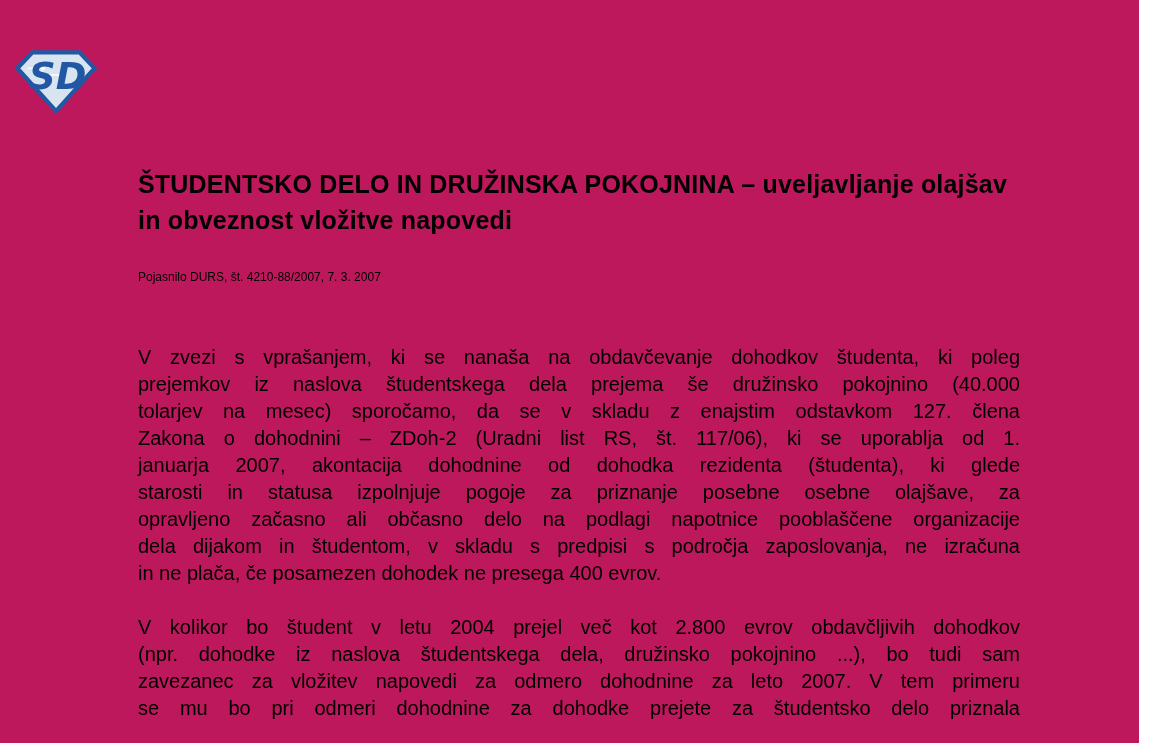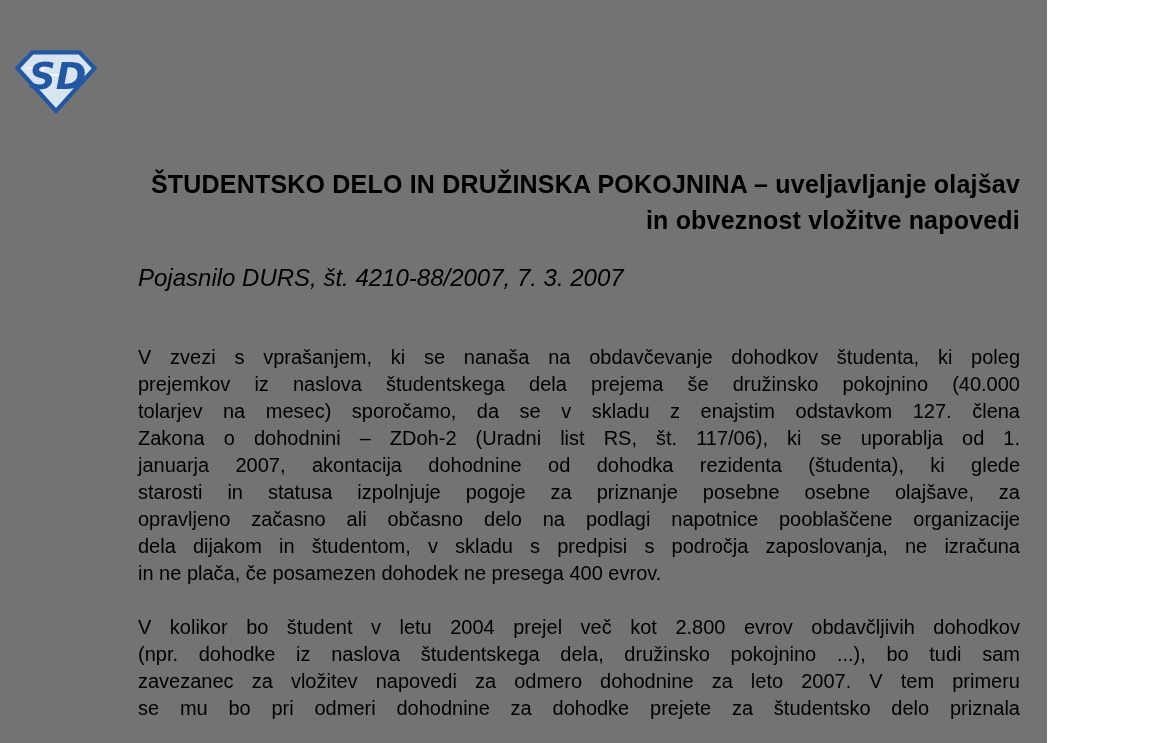--- a/index.html
+++ b/index.html
@@ -1,20 +1,20 @@
 <!DOCTYPE html>
 <html><head>
 <meta charset="utf-8">
 <style>
   html, body { margin: 0; padding: 0; background: #ffffff; }
   .page {
     position: relative;
-    width: 1047px;
+    width: 1139px;
     height: 743px;
-    background: #737373;
+    background: #be185d;
     overflow: hidden;
     color: #000000;
     font-family: "Liberation Sans", sans-serif;
   }
   .logo {
     position: absolute;
     left: 14px;
     top: 46px;
     width: 84px;
     height: 68px;
@@ -23,28 +23,27 @@
     position: absolute;
     left: 138px;
     top: 166px;
     width: 882px;
   }
   .title {
     margin: 0;
     font-size: 25px;
     line-height: 36px;
     font-weight: bold;
-    text-align: right;
+    text-align: left;
     letter-spacing: 0.2px;
   }
   .reference {
     margin: 26px 0 0 0;
-    font-size: 24px;
+    font-size: 12px;
     line-height: 27px;
-    font-style: italic;
   }
   .para {
     margin: 53px 0 0 0;
     font-size: 20px;
     line-height: 27px;
   }
   .para + .para { margin-top: 27px; }
   .line {
     text-align: justify;
     text-align-last: justify;

